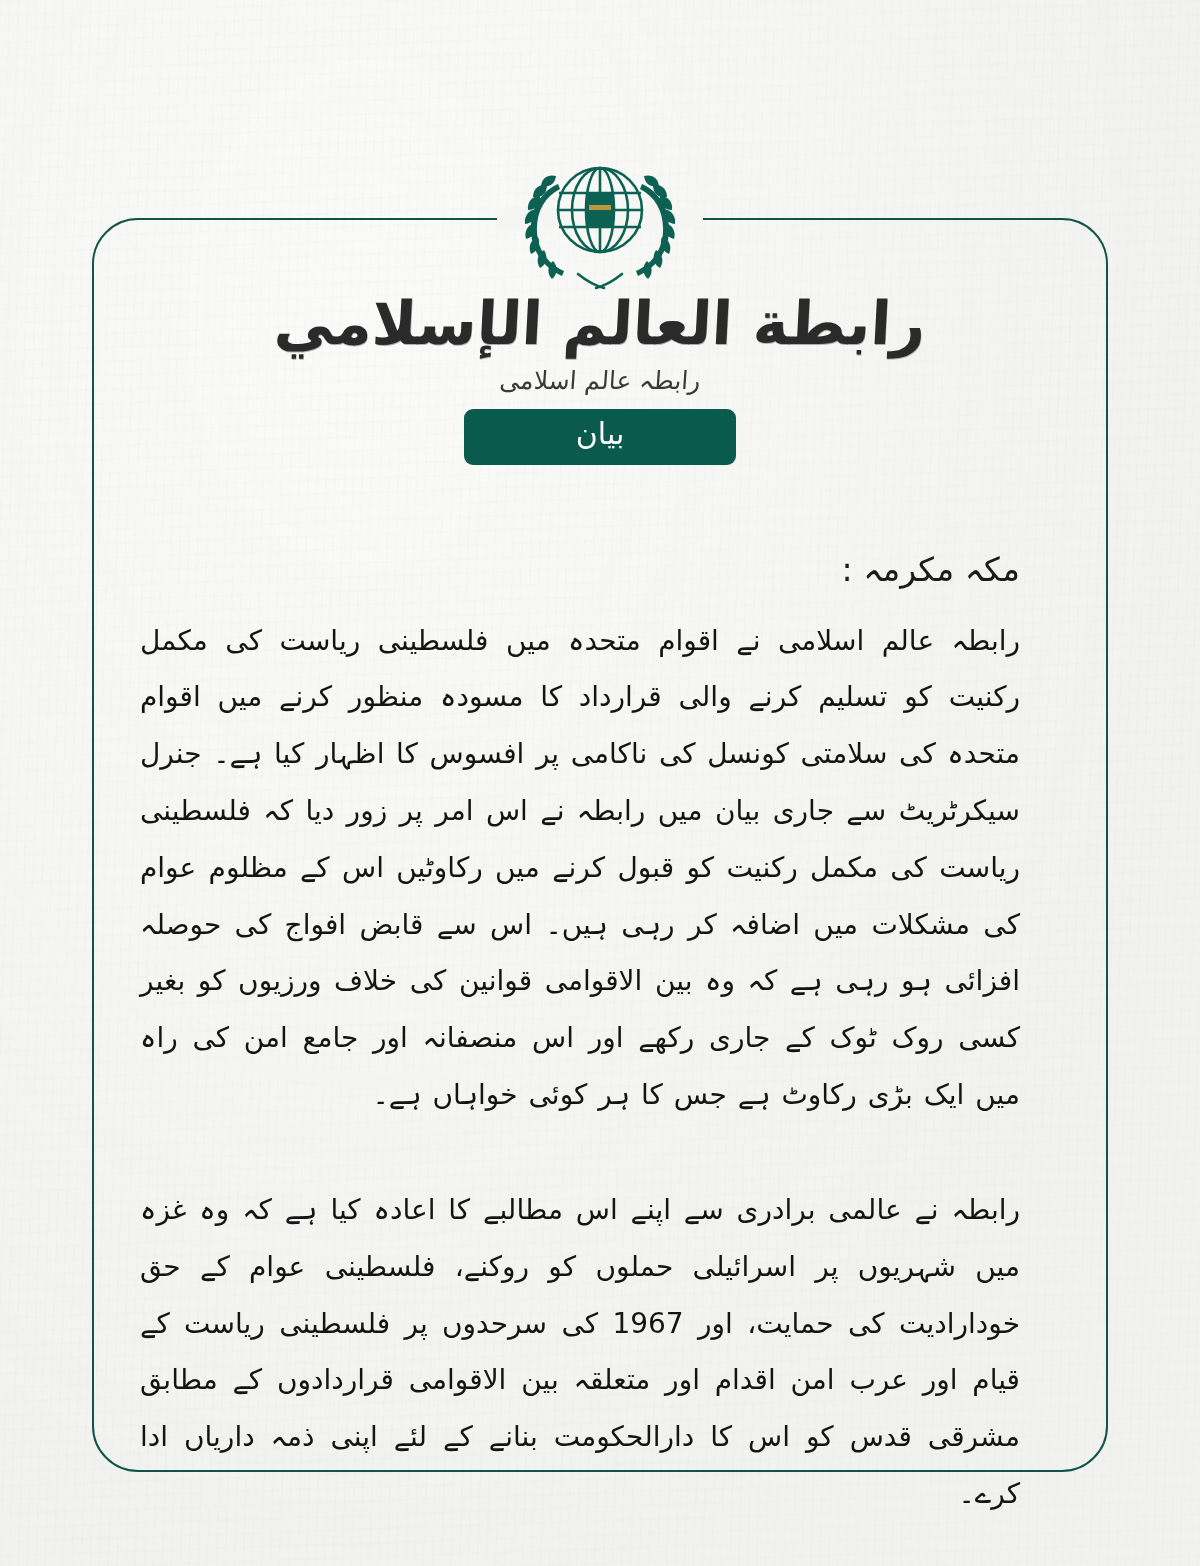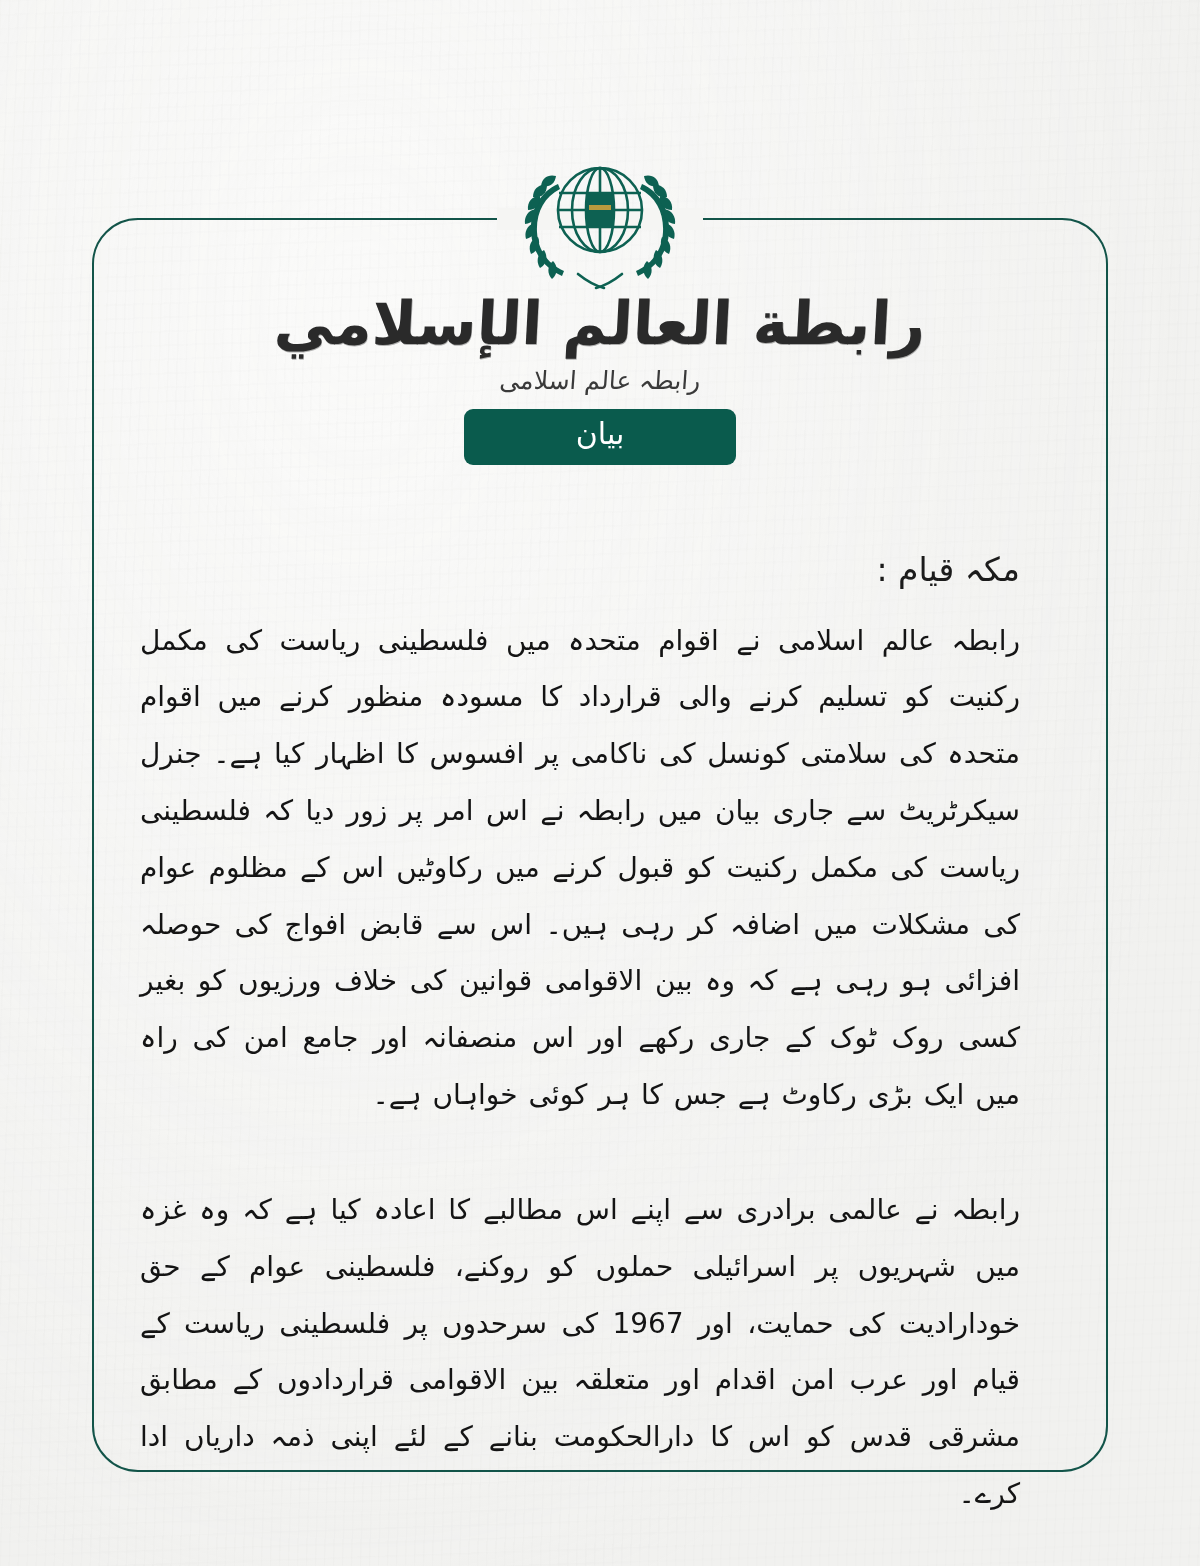--- a/index.html
+++ b/index.html
@@ -236,18 +236,18 @@
 <div class="title-block">
   <span class="title-ar">رابطة العالم الإسلامي</span>
   <span class="title-ur">رابطہ عالم اسلامی</span>
 </div>
 
 <div class="banner-wrap">
   <div class="banner">بیان</div>
 </div>
 
 <div class="content">
-  <p class="dateline">مکہ قیام :</p>
+  <p class="dateline">مکہ مکرمہ :</p>
 
   <p class="para">رابطہ عالم اسلامی نے اقوام متحدہ میں فلسطینی ریاست کی مکمل رکنیت کو تسلیم کرنے والی قرارداد کا مسودہ منظور کرنے میں اقوام متحدہ کی سلامتی کونسل کی ناکامی پر افسوس کا اظہار کیا ہے۔ جنرل سیکرٹریٹ سے جاری بیان میں رابطہ نے اس امر پر زور دیا کہ فلسطینی ریاست کی مکمل رکنیت کو قبول کرنے میں رکاوٹیں اس کے مظلوم عوام کی مشکلات میں اضافہ کر رہی ہیں۔ اس سے قابض افواج کی حوصلہ افزائی ہو رہی ہے کہ وہ بین الاقوامی قوانین کی خلاف ورزیوں کو بغیر کسی روک ٹوک کے جاری رکھے اور اس منصفانہ اور جامع امن کی راہ میں ایک بڑی رکاوٹ ہے جس کا ہر کوئی خواہاں ہے۔</p>
 
   <p class="para spaced-top">رابطہ نے عالمی برادری سے اپنے اس مطالبے کا اعادہ کیا ہے کہ وہ غزہ میں شہریوں پر اسرائیلی حملوں کو روکنے، فلسطینی عوام کے حق خودارادیت کی حمایت، اور 1967 کی سرحدوں پر فلسطینی ریاست کے قیام اور عرب امن اقدام اور متعلقہ بین الاقوامی قراردادوں کے مطابق مشرقی قدس کو اس کا دارالحکومت بنانے کے لئے اپنی ذمہ داریاں ادا کرے۔</p>
 </div>
 
 </body></html>

